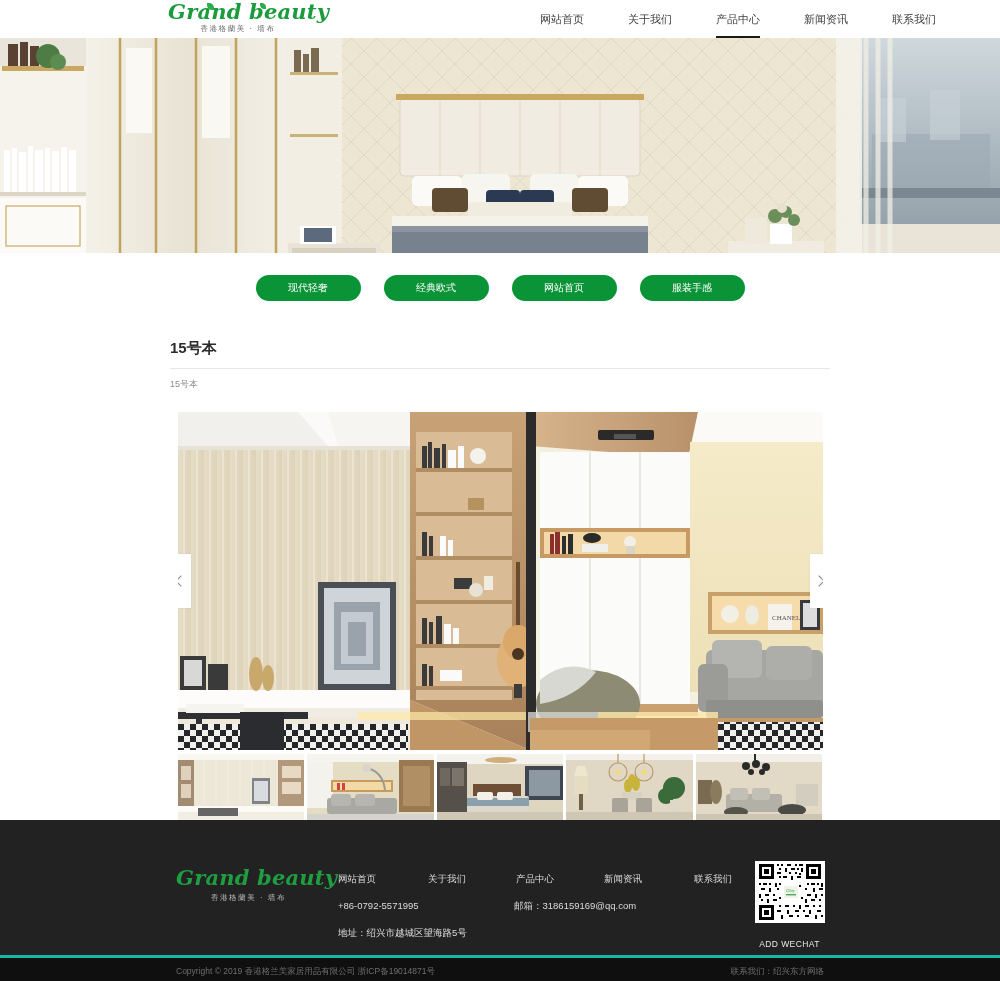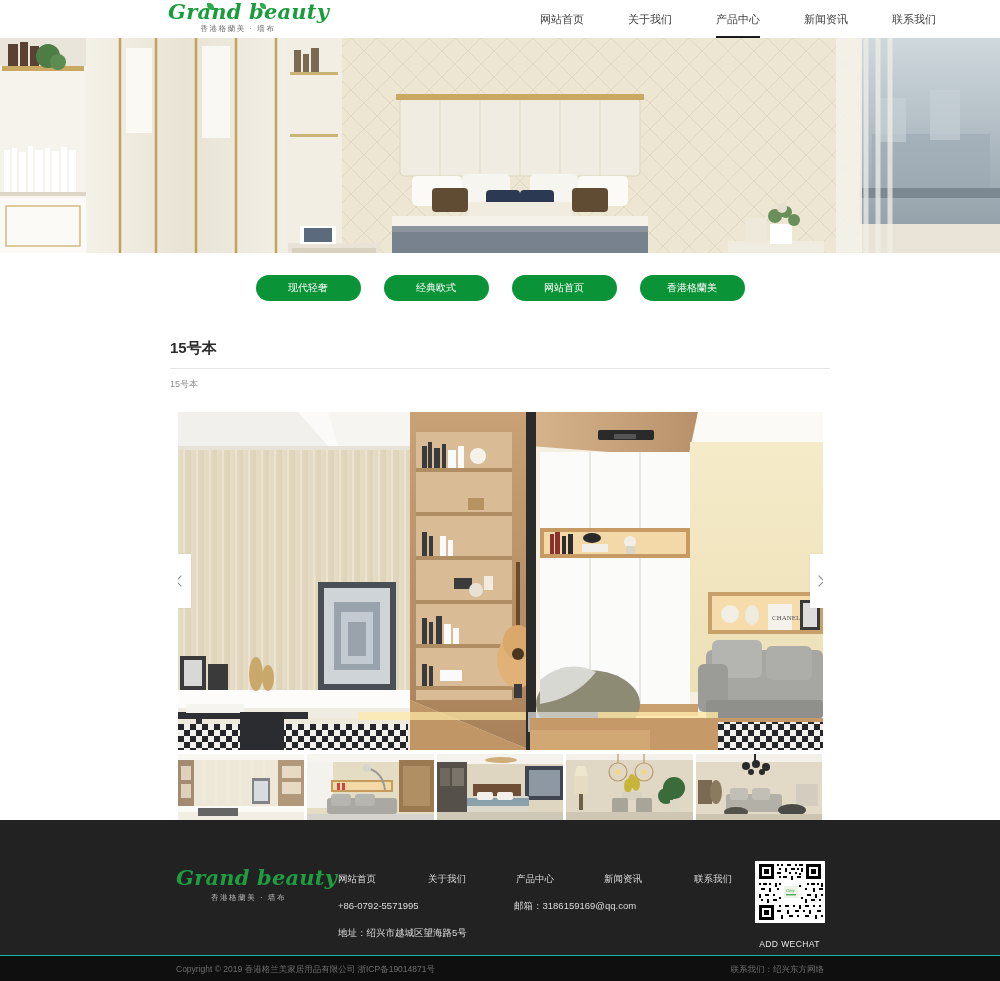--- a/index.html
+++ b/index.html
@@ -107,21 +107,21 @@
   .f-contact { position: absolute; left: 338px; top: 80px; font-size: 9.5px; color: #dcdcdc; }
   .f-contact .line2 { margin-top: 16px; }
   .f-email { position: absolute; left: 514px; top: 80px; font-size: 9.5px; color: #dcdcdc; }
   .qr-wrap { position: absolute; left: 752px; top: 861px; width: 75px; text-align: center; }
   .qr { width: 70px; height: 62px; background: #fff; margin: 0 auto; position: relative; overflow: hidden; }
   .qr svg { display: block; }
   .qr-label { font-size: 8.5px; color: #e8e8e8; margin-top: 16px; letter-spacing: .4px; }
 
   .copyright-bar {
     position: absolute; left: 0; top: 955px; width: 1000px; height: 26px;
-    background: #0f0f0f; border-top: 1px solid #14b8a6;
+    background: #0f0f0f; border-top: 3px solid #14b8a6;
   }
   .cp-left { position: absolute; left: 176px; top: 8px; font-size: 8.5px; color: #6e6e6e; }
   .cp-right { position: absolute; right: 176px; top: 8px; font-size: 8.5px; color: #6e6e6e; }
 </style>
 </head>
 <body>
 
 <div class="header">
   <div class="logo-wrap">
     <div class="logo-main">Grand beauty</div>
@@ -266,21 +266,21 @@
       <line x1="890" y1="0" x2="890" y2="215"></line>
     </g>
     <rect x="836" y="0" width="26" height="215" fill="#f4f1e9" opacity=".9"></rect>
   </svg>
 </div>
 
 <div class="cat-row">
   <div class="cat-btn">现代轻奢</div>
   <div class="cat-btn">经典欧式</div>
   <div class="cat-btn">网站首页</div>
-  <div class="cat-btn">香港格蘭美</div>
+  <div class="cat-btn">服装手感</div>
 </div>
 
 <div class="title-block">
   <div class="page-title">15号本</div>
   <div class="divider"></div>
   <div class="breadcrumb">15号本</div>
 </div>
 
 <div class="gallery">
   <div class="main-img">

